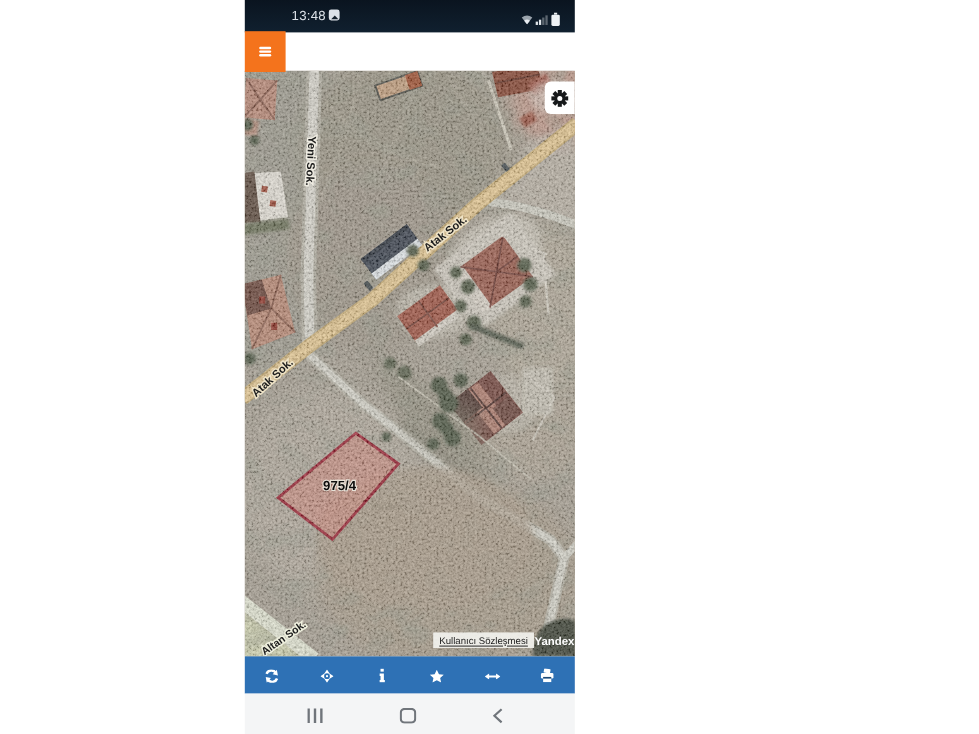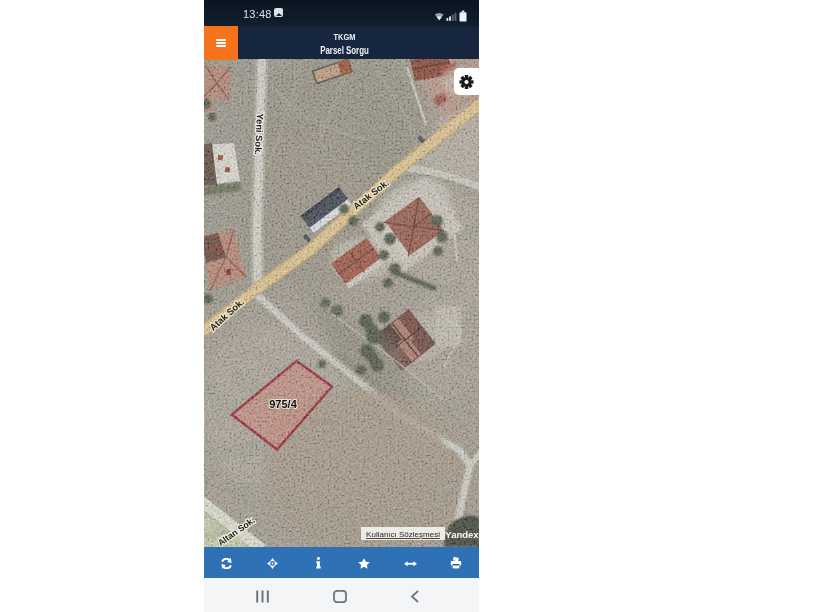--- a/index.html
+++ b/index.html
@@ -38,27 +38,20 @@
       <path d="M5.2 10.2 L2.8 7.2 A4 4 0 0 1 7.6 7.2 Z" fill="#e8edf2"></path>
       <rect x="12.4" y="8" width="1.9" height="2.8" fill="#dfe5ea"></rect>
       <rect x="15.1" y="6.4" width="1.9" height="4.4" fill="#dfe5ea"></rect>
       <rect x="17.8" y="4.6" width="1.9" height="6.2" fill="#5c6670"></rect>
       <rect x="20.5" y="2.8" width="1.9" height="8" fill="#5c6670"></rect>
       <rect x="25.5" y="2.2" width="7" height="9.4" rx="1.2" fill="#eef2f5"></rect>
       <rect x="27.7" y="0.6" width="2.6" height="1.6" fill="#eef2f5"></rect>
     </svg>
   </div>
 
-  <div class="header">
-
-    <div class="title">
-        <div class="t1">TKGM</div>
-        <div class="t2">Parsel Sorgu</div>
-      </div>
-  </div>
 
   <div class="menu">
     <div class="b" style="top:13.2px"></div>
     <div class="b" style="top:16.2px"></div>
     <div class="b" style="top:19.2px"></div>
   </div>
 
   <div class="mapwrap">
     <svg id="map" width="275" height="488" viewBox="0 0 275 488">
       <defs>

